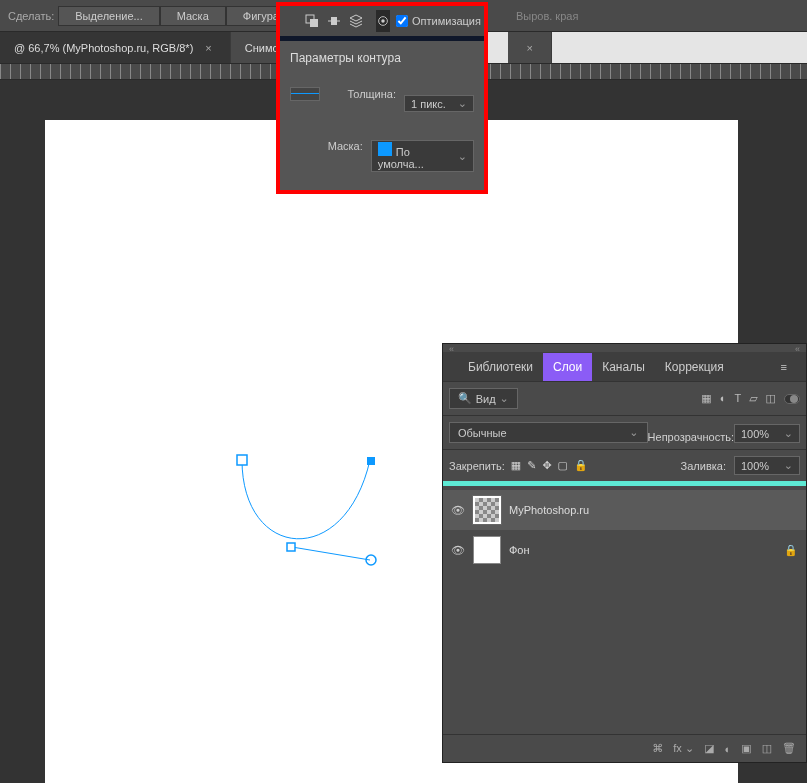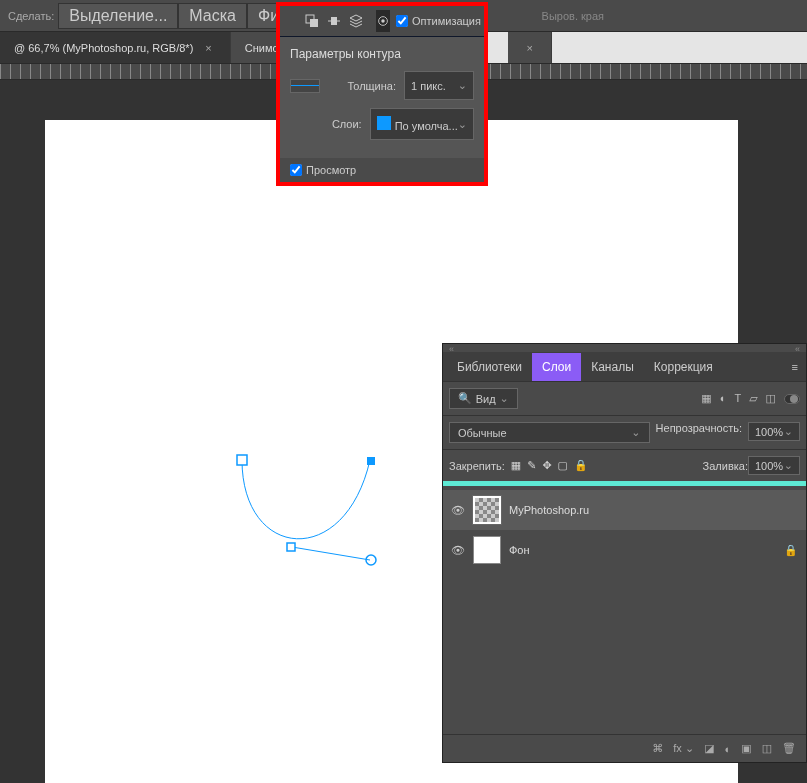--- a/index.html
+++ b/index.html
@@ -1,21 +1,21 @@
 <!DOCTYPE html>
 <html><head>
   <meta charset="utf-8">
   <style>
     * { margin: 0; padding: 0; box-sizing: border-box; font-family: Arial, sans-serif; }
     body { background: #3a3a3a; color: #d0d0d0; font-size: 11px; width: 807px; height: 783px; overflow: hidden; position: relative; }
     
     
     .top-bar { background: #4a4a4a; height: 32px; display: flex; align-items: center; padding: 0 8px; border-bottom: 1px solid #2a2a2a; }
     .top-label { color: #aaa; margin-right: 4px; }
-    .tool-btn { background: #555; border: 1px solid #333; padding: 3px 10px; color: #ccc; cursor: pointer; font-size: 16px; }
+    .tool-btn { background: #555; border: 1px solid #333; padding: 3px 16px; color: #ccc; cursor: pointer; font-size: 11px; }
     .icon-btn { background: #4a4a4a; border: none; width: 22px; height: 22px; display: flex; align-items: center; justify-content: center; cursor: pointer; color: #ccc; }
     .icon-btn.active { background: #2a2a2a; }
     .checkbox-wrap { display: flex; align-items: center; gap: 4px; color: #ccc; cursor: pointer; }
     .checkbox-wrap input { width: 12px; height: 12px; }
     .gray-text { color: #888; }
     
     
     .tabs-bar { background: #e5e5e5; height: 32px; display: flex; align-items: center; padding: 0; gap: 0; border-bottom: 1px solid #2a2a2a; }
     .tab { padding: 8px 14px 8px 14px; display: flex; align-items: center; gap: 8px; color: #ddd; cursor: pointer; background: #4a4a4a; border-right: 1px solid #3a3a3a; height: 100%; }
     .tab.active { background: #353535; }
@@ -32,50 +32,50 @@
     
     .curve-svg { position: absolute; left: 0; top: 0; }
     .anchor-point { fill: white; stroke: #0d99ff; stroke-width: 1.5; }
     .anchor-solid { fill: #0d99ff; }
     .direction-point { fill: none; stroke: #0d99ff; stroke-width: 1.5; }
     .curve-line { fill: none; stroke: #0d99ff; stroke-width: 1; }
     
     
     .popup { position: absolute; top: 2px; left: 276px; width: 212px; background: #4a4a4a; border: 4px solid #ff0000; z-index: 50; }
     .popup-icons-row { background: #4a4a4a; padding: 4px 24px; display: flex; gap: 6px; align-items: center; }
-    .popup-panel { background: #555; padding: 10px; border-top: 1px solid #0f172a; }
+    .popup-panel { background: #555; padding: 10px; border-top: 5px solid #0f172a; }
     .popup-title { color: #ddd; font-size: 12px; margin-bottom: 10px; }
     .popup-row { display: flex; align-items: center; gap: 8px; margin-bottom: 8px; }
     .sample-line { width: 30px; height: 14px; background: #444; border: 1px solid #666; display: flex; align-items: center; }
     .sample-line-inner { width: 100%; height: 1px; background: #0d99ff; }
     .popup-label { color: #ccc; flex: 1; text-align: right; }
-    .popup-field { background: #3a3a3a; border: 1px solid #666; padding: 7px 6px; color: #ccc; min-width: 70px; display: flex; align-items: center; justify-content: space-between; }
+    .popup-field { background: #3a3a3a; border: 1px solid #666; padding: 1px 6px; color: #ccc; min-width: 70px; display: flex; align-items: center; justify-content: space-between; margin-top: 20px; }
     .color-swatch { width: 14px; height: 14px; background: #0d99ff; display: inline-block; margin-right: 4px; }
     .dropdown-arrow { color: #999; }
     .popup-footer { background: #4a4a4a; padding: 6px 10px; display: flex; align-items: center; gap: 6px; }
     
     
     .layers-panel { position: absolute; right: 0; top: 343px; width: 365px; height: 420px; background: #4a4a4a; border: 1px solid #222; }
     .panel-grip { height: 8px; background: #4a4a4a; display: flex; justify-content: space-between; padding: 0 6px; }
     .grip-left { color: #888; font-size: 9px; }
     .grip-right { color: #888; font-size: 9px; }
-    .panel-tabs { display: flex; align-items: center; border-bottom: 1px solid #333; background: #3e3e3e; height: 30px; padding: 0 4px; }
+    .panel-tabs { display: flex; align-items: center; border-bottom: 1px solid #333; background: #3e3e3e; height: 30px; padding: 0 15px; }
     .panel-tab { padding: 7px 10px; color: #ccc; cursor: pointer; font-size: 12px; }
     .panel-tab.active { background: #8b5cf6; color: #fff; }
     .panel-menu { margin-left: auto; color: #ccc; cursor: pointer; padding: 4px; }
     .filter-row { display: flex; align-items: center; padding: 6px; gap: 8px; border-bottom: 1px solid #333; }
     .filter-select { background: #3a3a3a; border: 1px solid #666; padding: 3px 8px; color: #ccc; display: flex; align-items: center; gap: 4px; font-size: 11px; cursor: pointer; }
     .filter-icons { display: flex; gap: 8px; margin-left: auto; color: #bbb; }
     .filter-icons span { cursor: pointer; }
     .toggle-off { width: 16px; height: 10px; background: #333; border: 1px solid #666; border-radius: 5px; position: relative; }
     .toggle-off::after { content: ''; position: absolute; right: 1px; top: 0; width: 8px; height: 8px; background: #888; border-radius: 50%; }
-    .blend-row { display: flex; align-items: flex-start; padding: 6px; gap: 6px; border-bottom: 1px solid #333; }
+    .blend-row { display: flex; align-items: flex-end; padding: 6px; gap: 0; border-bottom: 1px solid #333; }
     .lock-row { display: flex; align-items: center; padding: 6px; gap: 6px; border-bottom: 5px solid #5eead4; }
-    .lock-row .right { margin-left: auto; display: flex; align-items: center; gap: 0; }
-    .field-small { background: #3a3a3a; border: 1px solid #666; padding: 2px 6px; color: #ccc; width: 52px; display: flex; align-items: center; justify-content: space-between; font-size: 11px; }
+    .lock-row .right { margin-left: auto; display: flex; align-items: center; gap: 8px; }
+    .field-small { background: #3a3a3a; border: 1px solid #666; padding: 2px 6px; color: #ccc; width: 66px; display: flex; align-items: center; justify-content: space-between; font-size: 11px; }
     
     .layer-list { padding: 4px 0; }
     .layer { display: flex; align-items: center; padding: 6px 8px; gap: 8px; cursor: pointer; }
     .layer.active { background: #5a5a5a; }
     .layer-eye { width: 14px; color: #ccc; cursor: pointer; }
     .layer-thumb { width: 28px; height: 28px; border: 1px solid #888; }
     .layer-thumb.transparent { background: repeating-conic-gradient(#888 0 25%, #ccc 0 50%) 50% / 8px 8px; border: 2px solid #fff; outline: 1px solid #666; }
     .layer-thumb.white { background: #fff; }
     .layer-name { color: #ddd; font-size: 11px; }
     .layer-lock { margin-left: auto; color: #bbb; }
@@ -163,32 +163,26 @@
           <div class="sample-line-inner"></div>
         </div>
       <span class="popup-label">Толщина:</span>
       <div class="popup-field">
         <span>1 пикс.</span>
         <span class="dropdown-arrow">⌄</span>
       </div>
     </div>
     <div class="popup-row">
       <span style="width:30px"></span>
-      <span class="popup-label">Слои:</span>
+      <span class="popup-label">Маска:</span>
       <div class="popup-field">
         <span><span class="color-swatch"></span><span>По умолча...</span></span>
         <span class="dropdown-arrow">⌄</span>
       </div>
     </div>
-  </div>
-  <div class="popup-footer">
-    <label class="checkbox-wrap">
-      <input type="checkbox" checked="" style="">
-      <span>Просмотр</span>
-    </label>
   </div>
 </div>
 
 <div class="layers-panel">
   <div class="panel-grip">
     <span class="grip-left">«</span>
     <span class="grip-right">«</span>
   </div>
   <div class="panel-tabs">
     <div class="panel-tab">Библиотеки</div>

